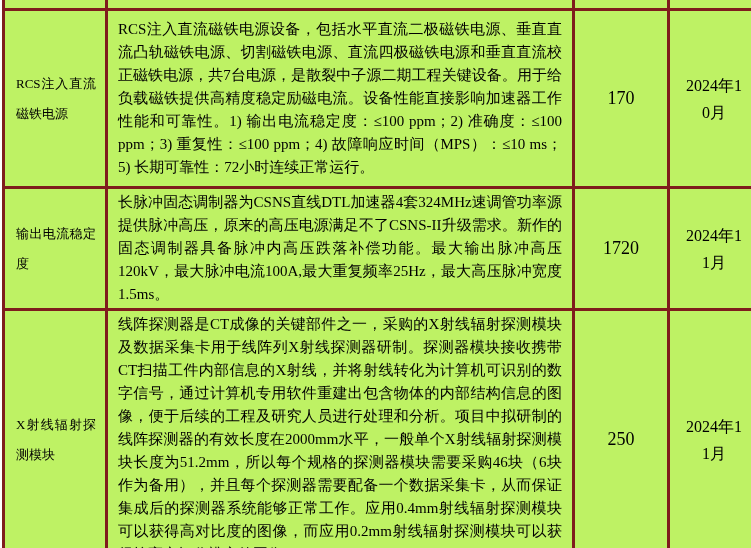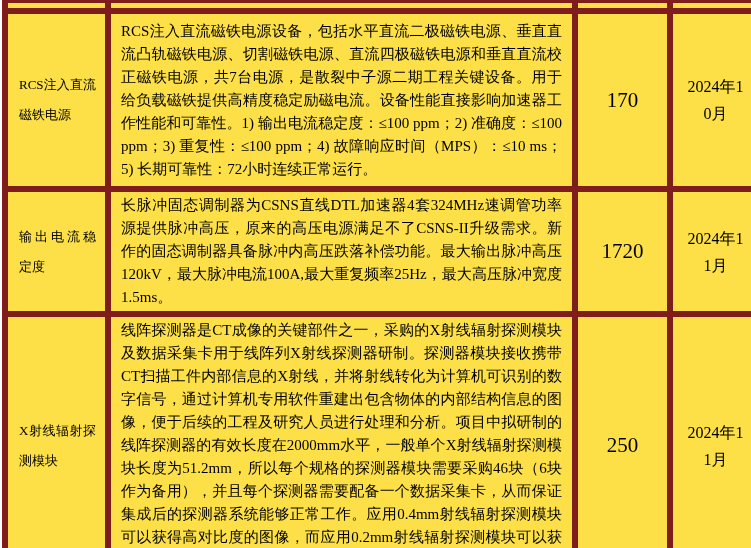--- a/index.html
+++ b/index.html
@@ -18,44 +18,44 @@
     border-collapse: collapse;
     table-layout: fixed;
     position: absolute;
     left: 2px;
     top: -3px;
     width: 756px;
     color: #000000;
     font-family: "Liberation Serif", "DejaVu Serif", serif;
   }
   table.doc-table td {
-    border: 6px solid #7f1d1d;
+    border: 3px solid #7f1d1d;
     box-sizing: border-box;
     vertical-align: middle;
     overflow: hidden;
-    background: #fde047;
+    background: #bef264;
   }
   td.col-name {
     width: 103px;
     font-size: 13px;
     line-height: 30px;
     text-align: justify;
     padding: 0 9px 0 11px;
   }
   td.col-desc {
     width: 467px;
     font-size: 15px;
     line-height: 23px;
     text-align: justify;
     padding: 2px 10px;
     overflow-wrap: break-word;
   }
   td.col-amount {
     width: 95px;
-    font-size: 21px;
+    font-size: 18px;
     text-align: center;
     padding: 0;
   }
   td.col-date {
     width: 91px;
     font-size: 16px;
     line-height: 27px;
     text-align: center;
     word-break: break-all;
     padding: 0 14px;

